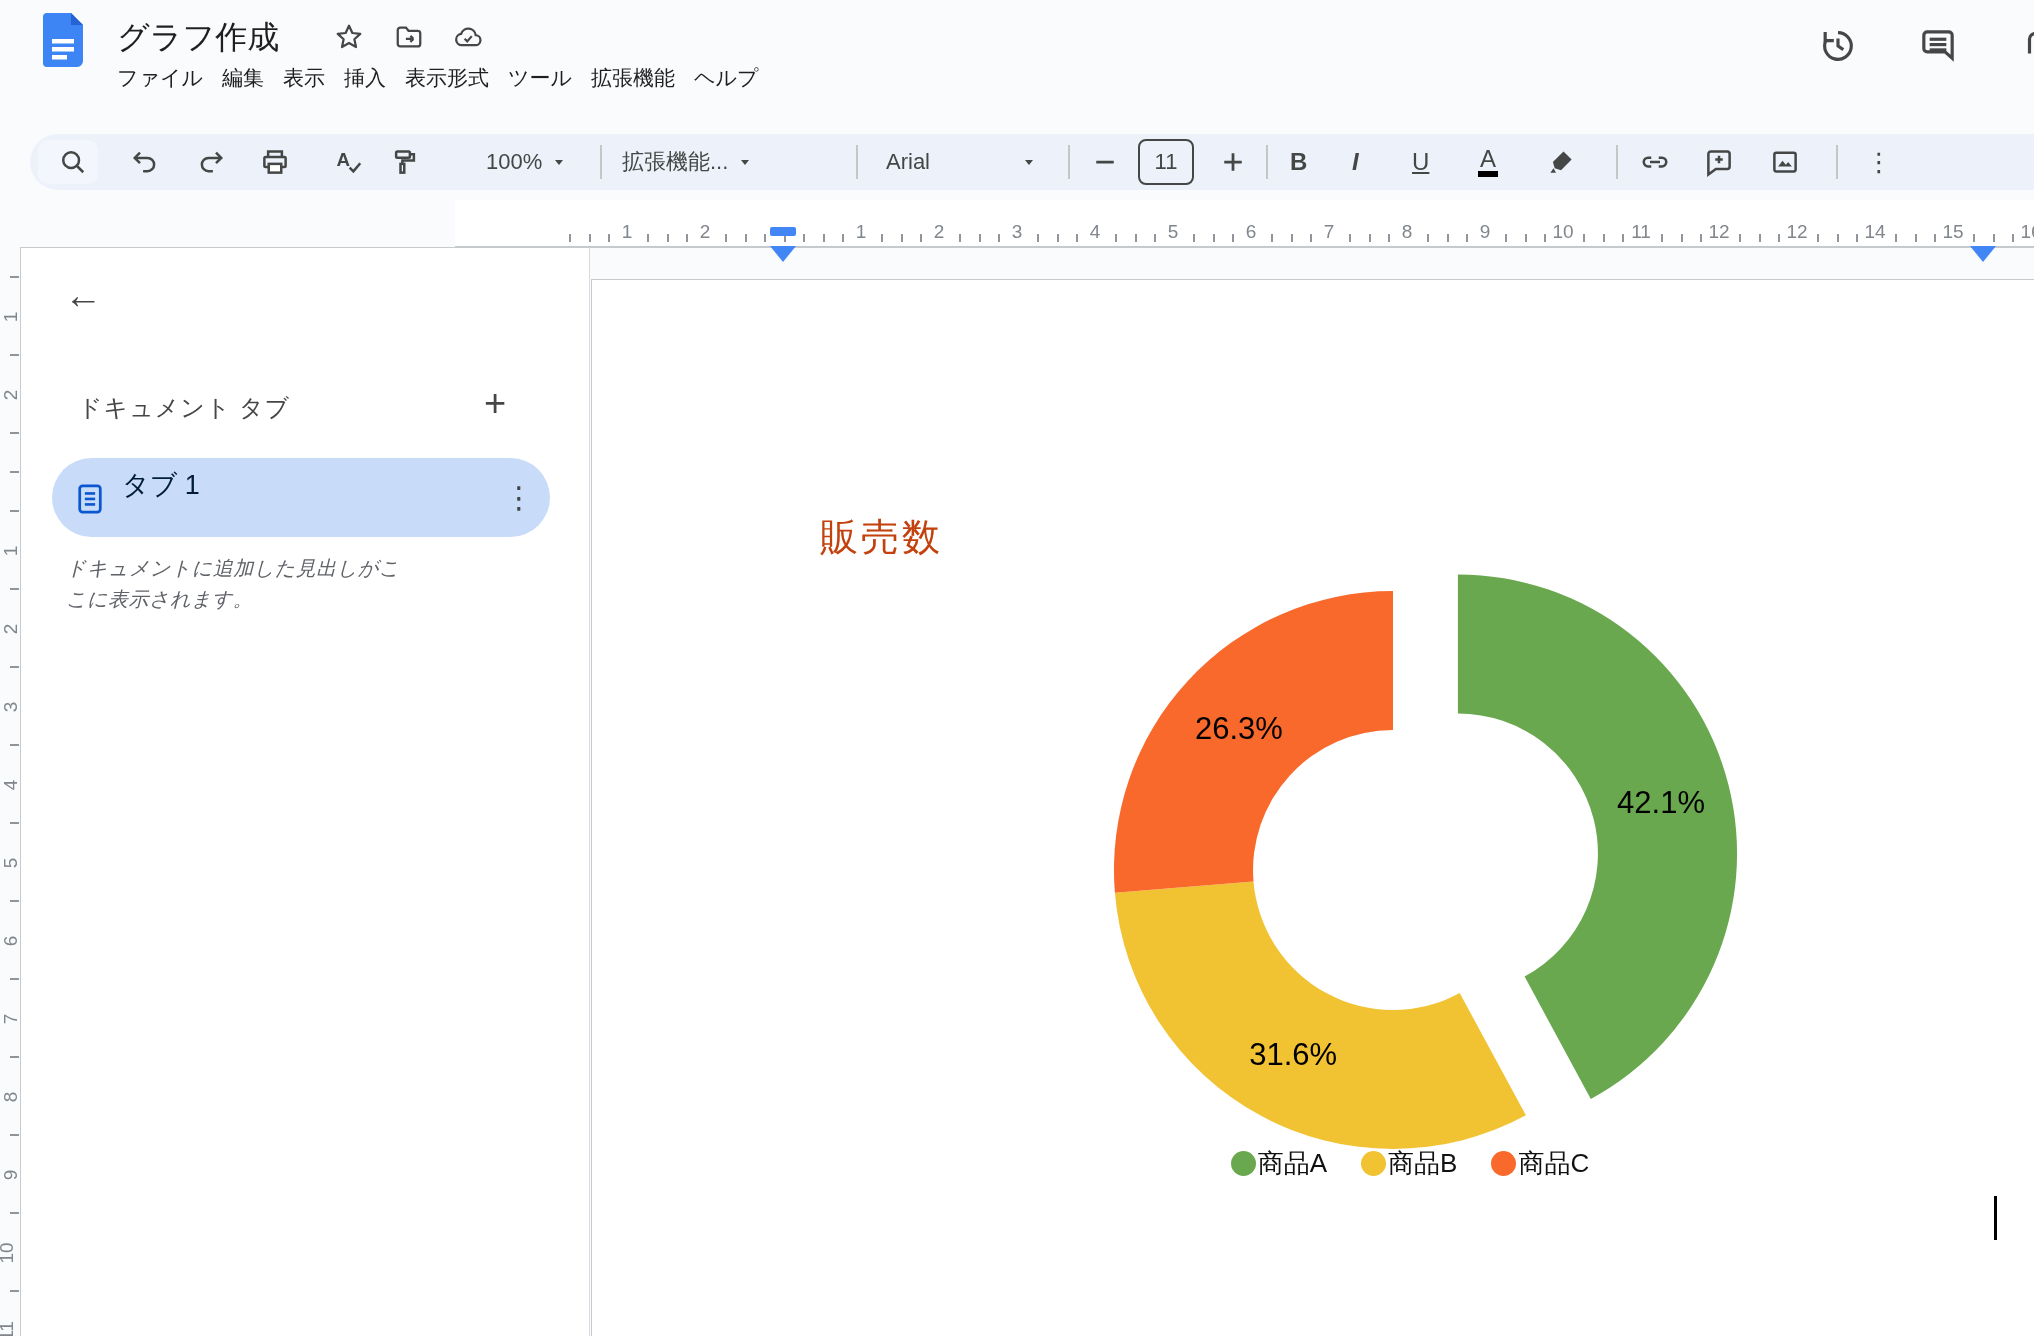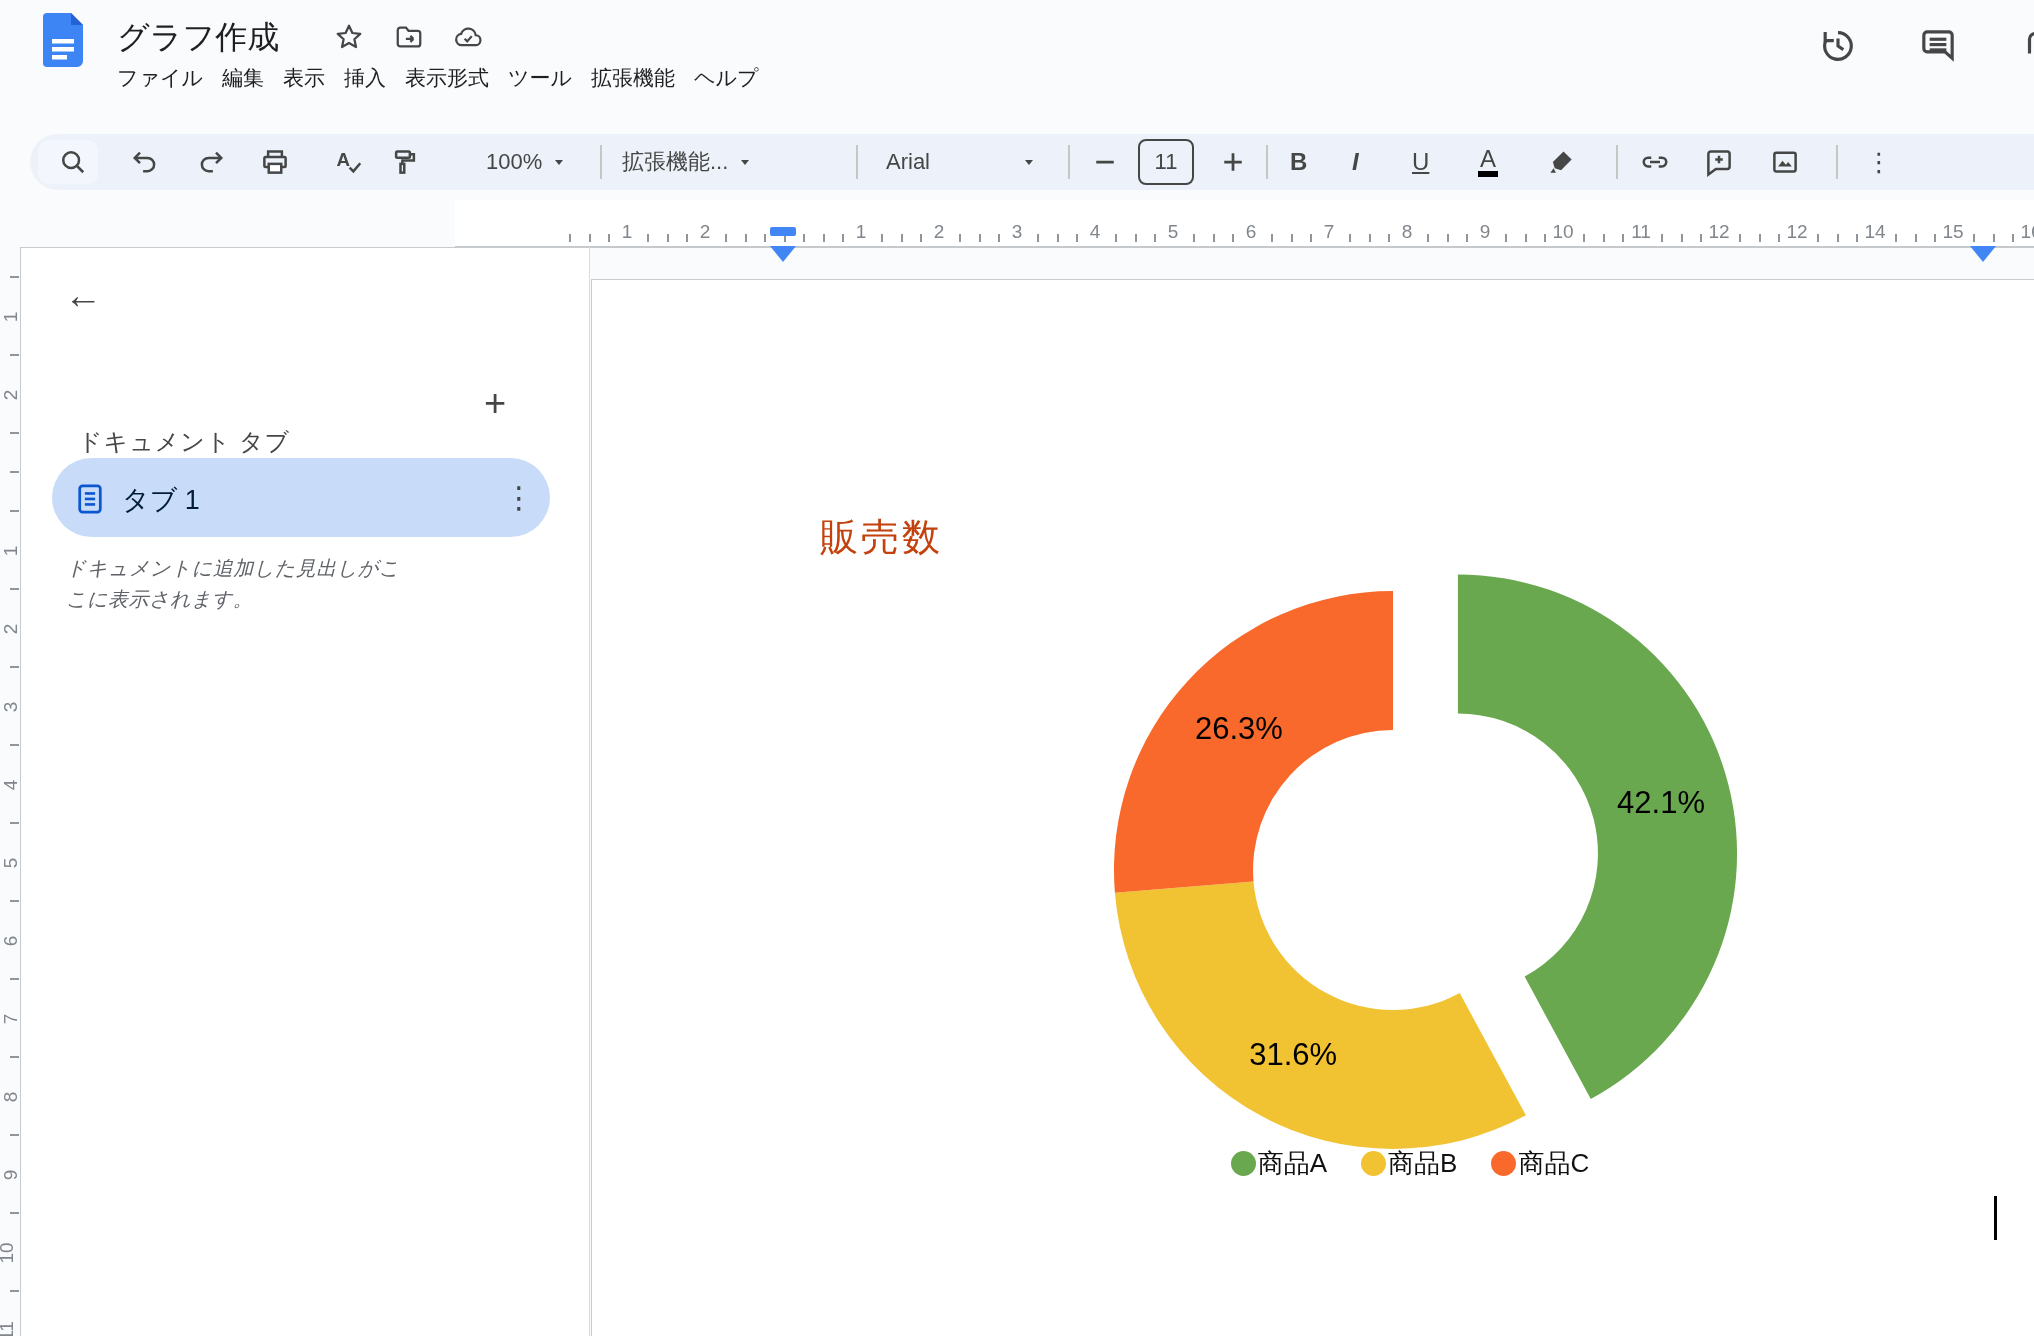--- a/index.html
+++ b/index.html
@@ -35,25 +35,25 @@
   .v-ruler{left:0;top:246px;width:20px;height:1090px;}
   .v-tick{position:absolute;right:1px;width:9px;height:2px;background:#8f959b;}
   .v-num{position:absolute;right:3px;font-size:19px;color:#80868b;transform:rotate(-90deg);}
   .indent-bar{left:770px;top:227px;width:26px;height:9px;background:#4285f4;border-radius:2px;}
   .indent-tri{top:246px;width:0;height:0;border-left:13px solid transparent;
     border-right:13px solid transparent;border-top:16px solid #4285f4;}
   
   .sidebar{left:20px;top:247px;width:570px;height:1089px;background:#ffffff;
     border-top:1.5px solid #c8cbce;border-left:1.5px solid #c8cbce;border-right:1px solid #d8dbdf;box-sizing:border-box;}
   .back-arrow{left:64px;top:276px;font-size:38px;color:#444746;line-height:1;}
-  .sb-heading{left:78px;top:392px;font-size:24px;color:#444746;letter-spacing:1px;margin-top:34px;}
+  .sb-heading{left:78px;top:392px;font-size:24px;color:#444746;letter-spacing:1px;}
   .sb-plus{left:484px;top:384px;font-size:38px;color:#444746;line-height:1;}
   .tab-pill{left:52px;top:458px;width:498px;height:79px;background:#c8dcfa;border-radius:40px;}
   .tab-doc-icon{left:76px;top:483px;width:28px;height:32px;}
-  .tab-label{left:122px;top:482px;font-size:27px;color:#001d35;}
+  .tab-label{left:122px;top:467px;font-size:27px;color:#001d35;}
   .tab-dots{left:504px;top:480px;font-size:30px;color:#444746;}
   .sb-hint{left:66px;top:553px;font-size:20px;font-style:italic;color:#5f6368;line-height:31px;letter-spacing:0.5px;}
   
   .page{left:591px;top:279px;width:1443px;height:1057px;background:#ffffff;
     border-top:1.5px solid #c8cbce;border-left:1.5px solid #c8cbce;box-sizing:border-box;}
   .chart-title{left:820px;top:512px;font-size:38px;color:#c2410c;letter-spacing:3px;}
   .donut-svg{left:1050px;top:530px;}
   .legend{left:1050px;top:1146px;width:720px;display:flex;justify-content:center;gap:34px;align-items:center;}
   .legend-item{display:flex;align-items:center;gap:2px;}
   .legend-dot{width:25px;height:25px;border-radius:50%;}

